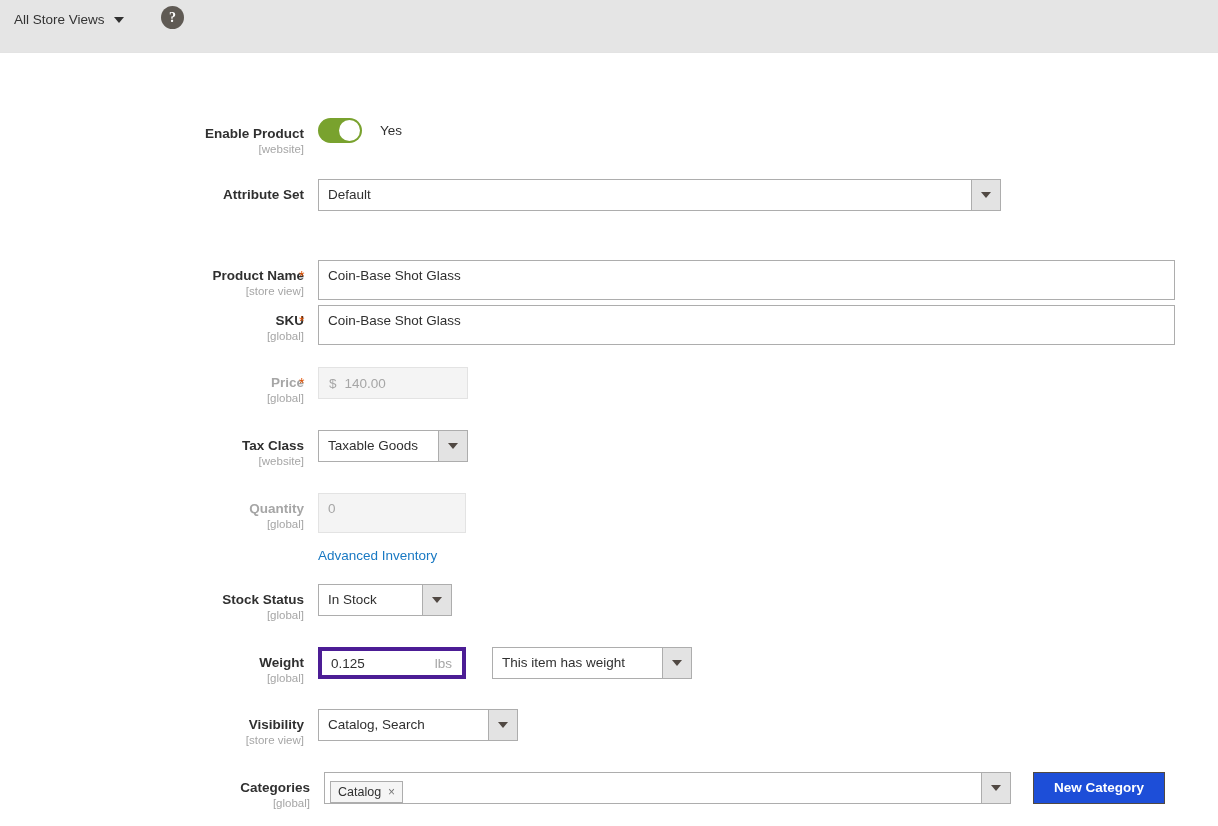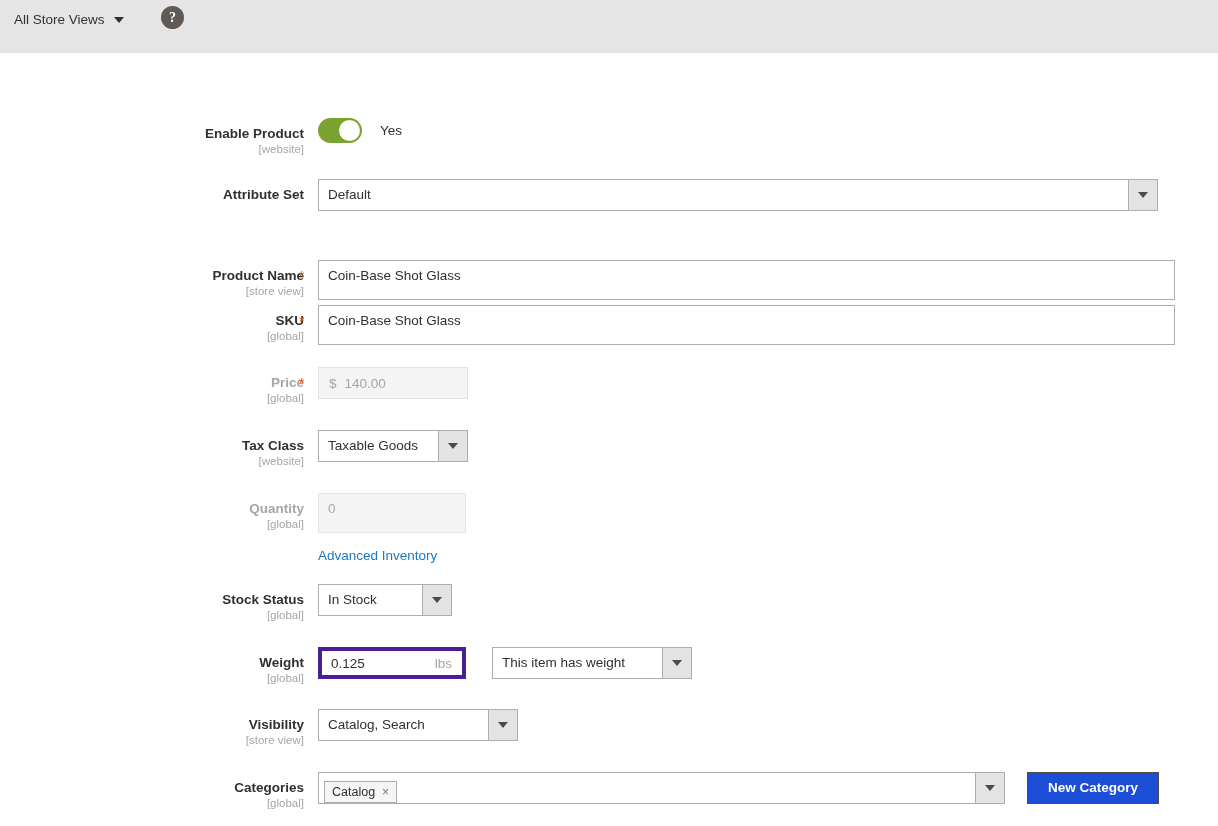--- a/index.html
+++ b/index.html
@@ -259,21 +259,21 @@
         <span class="knob"></span>
       </span><span class="toggle-text">Yes</span>
     </div>
   </div>
 
   <div class="row" style="top:126px;">
     <div class="label-col">
       <span class="label-main">Attribute Set</span>
     </div>
     <div class="field-col">
-      <div class="sel" style="width:840px;">
+      <div class="sel" style="width:683px;">
         <span class="sel-value">Default</span>
         <span class="sel-btn">
           <span class="tri"></span>
         </span>
       </div>
     </div>
   </div>
 
   <div class="row" style="top:207px;">
     <div class="label-col">
@@ -379,21 +379,21 @@
     <div class="field-col">
       <div class="sel" style="width:200px;">
         <span class="sel-value">Catalog, Search</span>
         <span class="sel-btn">
           <span class="tri"></span>
         </span>
       </div>
     </div>
   </div>
 
-  <div class="row" style="top:719px;">
+  <div class="row" style="top:719px;padding-left:6px;">
     <div class="label-col">
       <span class="label-main">Categories</span>
       <span class="label-scope">[global]</span>
     </div>
     <div class="field-col" style="display:flex; gap:22px;">
       <div class="multisel">
         <div class="multisel-body">
           <span class="chip">
             <span>Catalog</span>
             <span class="chip-x">×</span>

